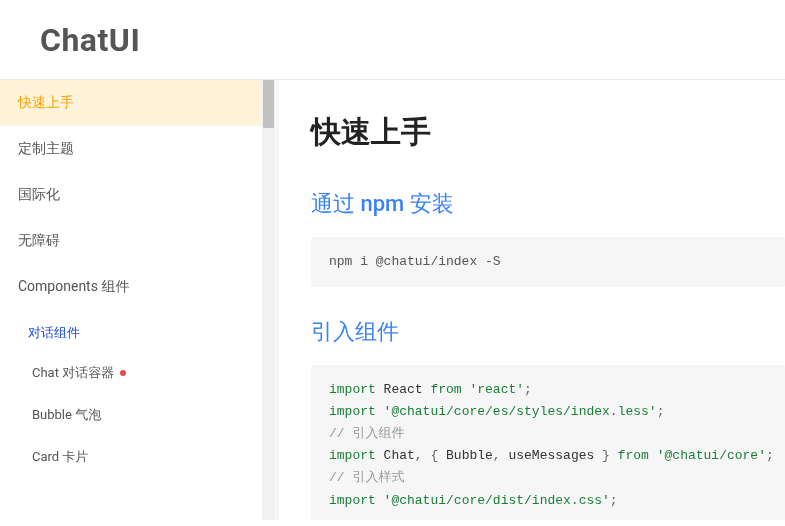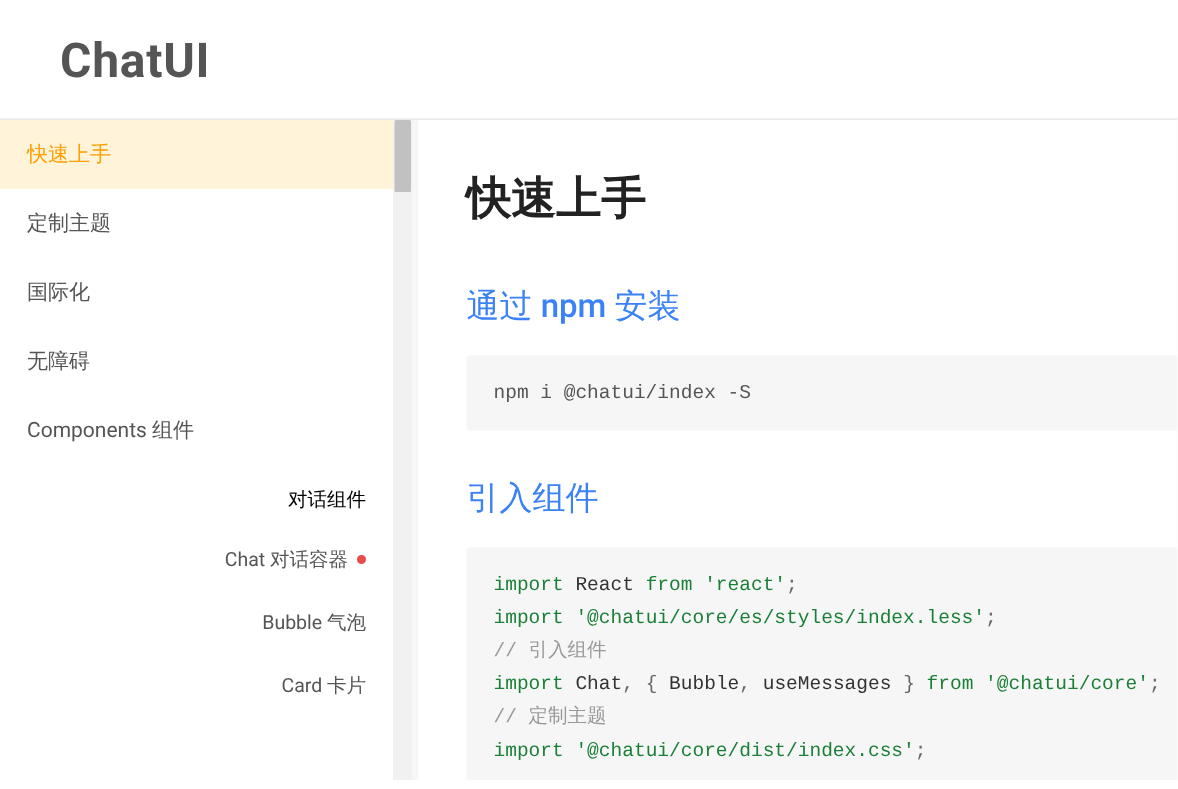--- a/index.html
+++ b/index.html
@@ -6,22 +6,22 @@
 body { font-family: -apple-system, BlinkMacSystemFont, "Segoe UI", Roboto, "Helvetica Neue", Arial, sans-serif; width: 785px; height: 526px; overflow: hidden; background: #fff; color: #333; }
 .header { height: 80px; border-bottom: 1px solid #e8e8e8; display: flex; align-items: center; padding: 0 40px; background: #fff; }
 .logo { font-size: 32px; font-weight: 700; color: #555; letter-spacing: 0.5px; }
 .layout { display: flex; height: calc(526px - 86px); background: #f7f7f7; }
 .sidebar-wrap { width: 275px; position: relative; background: #fff; }
 .sidebar { width: 262px; height: 100%; overflow-y: auto; }
 .scrollbar-track { position: absolute; right: 0; top: 0; width: 13px; height: 100%; background: #f1f1f1; }
 .scrollbar-thumb { position: absolute; left: 1px; top: 0; width: 11px; height: 48px; background: #c1c1c1; border-radius: 1px; }
 .sidebar-item { padding: 14px 18px; font-size: 14px; color: #555; cursor: pointer; }
 .sidebar-item.active { background: #fff3da; color: #ff9f00; }
-.sidebar-group { padding: 14px 18px 10px 28px; font-size: 13px; color: #000000; text-align: right; }
-.sidebar-sub { padding: 12px 18px 12px 32px; font-size: 13px; color: #555; cursor: pointer; display: flex; align-items: center; justify-content: flex-end; }
+.sidebar-group { padding: 14px 18px 10px 28px; font-size: 13px; color: #1d4ed8; }
+.sidebar-sub { padding: 12px 18px 12px 32px; font-size: 13px; color: #555; cursor: pointer; display: flex; align-items: center; }
 .badge-dot { width: 6px; height: 6px; background: #e94b4b; border-radius: 50%; margin-left: 6px; display: inline-block; }
 .main { flex: 1; padding: 32px 0 0 32px; overflow: hidden; background: #fff; margin-left: 4px; }
 h1 { font-size: 30px; font-weight: 600; color: #222; margin-bottom: 36px; }
 h2 { font-size: 22px; font-weight: 500; color: #3b82f6; margin-bottom: 18px; }
 h2 .light { font-weight: 400; }
 pre { background: #f6f6f6; padding: 14px 18px; font-family: "SFMono-Regular", Consolas, "Liberation Mono", Menlo, monospace; font-size: 13px; line-height: 1.7; color: #555; border-radius: 2px; margin-bottom: 30px; overflow-x: hidden; white-space: pre; }
 .tok-kw { color: #1a7f37; font-weight: 500; }
 .tok-str { color: #1a7f37; font-weight: 500; text-align: right; }
 .tok-id { color: #333; }
 .tok-com { color: #999; }
@@ -63,16 +63,16 @@
     <h1>快速上手</h1>
 
     <h2><span class="light">通过 </span><span>npm</span><span class="light"> 安装</span></h2>
     <pre><span>npm i @chatui/index -S</span></pre>
 
     <h2>引入组件</h2>
     <pre><span class="tok-kw">import</span><span class="tok-id"> React </span><span class="tok-kw">from</span><span class="tok-str"> 'react'</span><span class="tok-punc">;</span>
 <span class="tok-kw">import</span><span class="tok-str"> '@chatui/core/es/styles/index.less'</span><span class="tok-punc">;</span>
 <span class="tok-com">// 引入组件</span>
 <span class="tok-kw">import</span><span class="tok-id"> Chat</span><span class="tok-punc">, { </span><span class="tok-id">Bubble</span><span class="tok-punc">, </span><span class="tok-id">useMessages</span><span class="tok-punc"> } </span><span class="tok-kw">from</span><span class="tok-str"> '@chatui/core'</span><span class="tok-punc">;</span>
-<span class="tok-com">// 定制主题</span>
+<span class="tok-com">// 引入样式</span>
 <span class="tok-kw">import</span><span class="tok-str"> '@chatui/core/dist/index.css'</span><span class="tok-punc">;</span></pre>
   </main>
 </div>
 
 </body></html>

